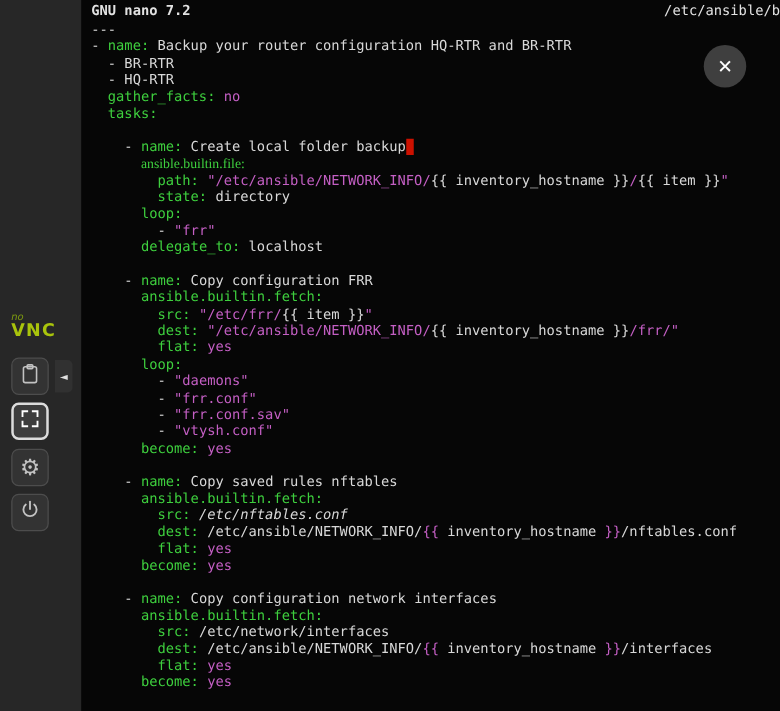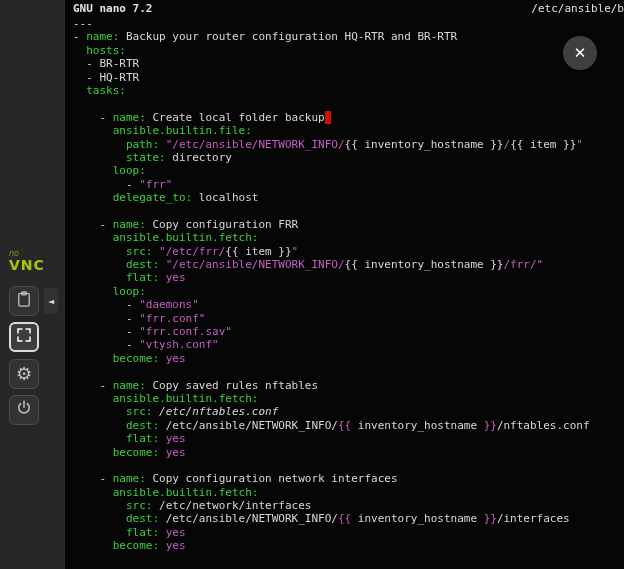--- a/index.html
+++ b/index.html
@@ -71,27 +71,27 @@
   </div>
 
   <div class="term">
     <div class="titlebar">
       <span class="app">GNU nano 7.2</span>
       <span class="file">/etc/ansible/b</span>
     </div>
     <div class="lines">
         <div class="line"><span style="color: rgb(216, 216, 216);">---</span></div>
         <div class="line"><span style="color: rgb(216, 216, 216);">- </span><span style="color: rgb(62, 207, 62);">name:</span><span style="color: rgb(216, 216, 216); text-align: center;"> Backup your router configuration HQ-RTR and BR-RTR</span></div>
-        <div class="line"><span style="color: rgb(216, 216, 216);">  </span><span style="color: rgb(62, 207, 62);">hosts:</span></div>
         <div class="line"><span style="color: rgb(216, 216, 216);">  - BR-RTR</span></div>
         <div class="line"><span style="color: rgb(216, 216, 216);">  - HQ-RTR</span></div>
+        <div class="line"><span style="color: rgb(216, 216, 216);">  </span><span style="color: rgb(62, 207, 62);">gather_facts:</span><span style="color: rgb(216, 216, 216);"> </span><span style="color: rgb(196, 95, 196);">no</span></div>
         <div class="line"><span style="color: rgb(216, 216, 216);">  </span><span style="color: rgb(62, 207, 62);">tasks:</span></div>
         <div class="line">&nbsp;</div>
         <div class="line"><span style="color: rgb(216, 216, 216);">    - </span><span style="color: rgb(62, 207, 62);">name:</span><span style="color: rgb(216, 216, 216);"> Create local folder backup</span><span style="background: rgb(204, 17, 0);"> </span></div>
-        <div class="line"><span style="color: rgb(216, 216, 216);">      </span><span style="color: rgb(62, 207, 62);">ansible.builtin.file:</span></div>
+        <div class="line"><span style="color: rgb(216, 216, 216);">      </span><span style="color: rgb(62, 207, 62); font-family: Liberation Serif, serif;">ansible.builtin.file:</span></div>
         <div class="line"><span style="color: rgb(216, 216, 216);">        </span><span style="color: rgb(62, 207, 62);">path:</span><span style="color: rgb(216, 216, 216);"> </span><span style="color: rgb(196, 95, 196);">"/etc/ansible/NETWORK_INFO/</span><span style="color: rgb(216, 216, 216);">{{ inventory_hostname }}</span><span style="color: rgb(196, 95, 196);">/</span><span style="color: rgb(216, 216, 216);">{{ item }}</span><span style="color: rgb(196, 95, 196);">"</span></div>
         <div class="line"><span style="color: rgb(216, 216, 216);">        </span><span style="color: rgb(62, 207, 62);">state:</span><span style="color: rgb(216, 216, 216);"> directory</span></div>
         <div class="line"><span style="color: rgb(216, 216, 216);">      </span><span style="color: rgb(62, 207, 62);">loop:</span></div>
         <div class="line"><span style="color: rgb(216, 216, 216);">        - </span><span style="color: rgb(196, 95, 196);">"frr"</span></div>
         <div class="line"><span style="color: rgb(216, 216, 216);">      </span><span style="color: rgb(62, 207, 62); text-align: right;">delegate_to:</span><span style="color: rgb(216, 216, 216);"> localhost</span></div>
         <div class="line">&nbsp;</div>
         <div class="line"><span style="color: rgb(216, 216, 216);">    - </span><span style="color: rgb(62, 207, 62);">name:</span><span style="color: rgb(216, 216, 216);"> Copy configuration FRR</span></div>
         <div class="line"><span style="color: rgb(216, 216, 216);">      </span><span style="color: rgb(62, 207, 62);">ansible.builtin.fetch:</span></div>
         <div class="line"><span style="color: rgb(216, 216, 216);">        </span><span style="color: rgb(62, 207, 62);">src:</span><span style="color: rgb(216, 216, 216);"> </span><span style="color: rgb(196, 95, 196);">"/etc/frr/</span><span style="color: rgb(216, 216, 216);">{{ item }}</span><span style="color: rgb(196, 95, 196);">"</span></div>
         <div class="line"><span style="color: rgb(216, 216, 216);">        </span><span style="color: rgb(62, 207, 62);">dest:</span><span style="color: rgb(216, 216, 216);"> </span><span style="color: rgb(196, 95, 196);">"/etc/ansible/NETWORK_INFO/</span><span style="color: rgb(216, 216, 216);">{{ inventory_hostname }}</span><span style="color: rgb(196, 95, 196);">/frr/"</span></div>

